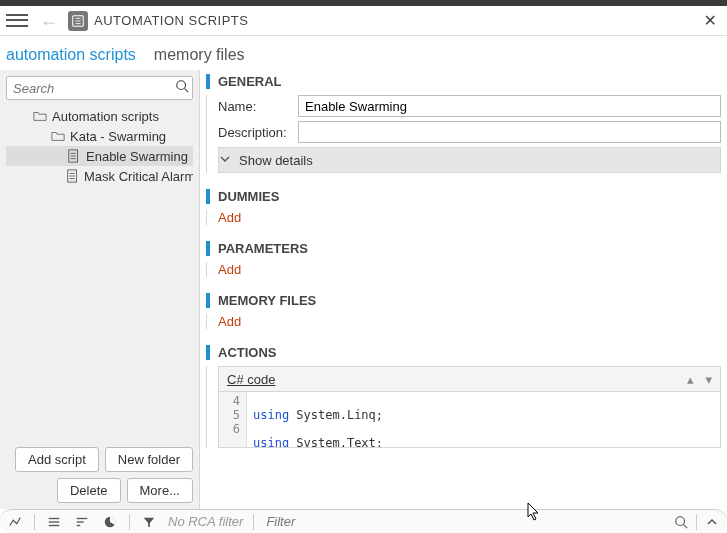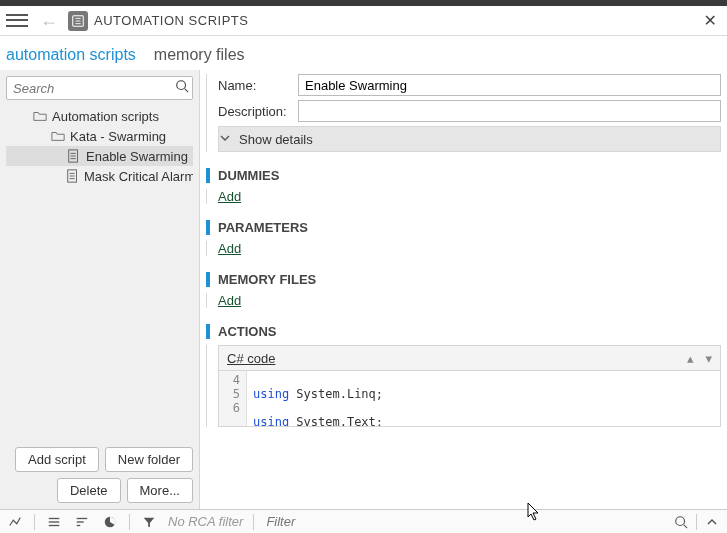--- a/index.html
+++ b/index.html
@@ -46,33 +46,33 @@
 
   .content { flex:1; overflow:auto; display:flex; flex-direction:column; }
   .section { margin: 4px 6px 12px 6px; }
   .sec-head { font-weight:bold; color:#444; border-left:4px solid #1e90d6; padding-left:8px; margin-bottom:6px; }
   .sec-body { border-left:1px solid #d6d6d6; padding-left:11px; }
   .form-row { display:flex; align-items:center; margin-bottom:4px; }
   .form-label { width:80px; color:#333; }
   .form-input { flex:1; height:22px; border:1px solid #bbb; padding:1px 6px; font-size:13px; background:#fff; }
   .details-row { height:26px; background:#e6e6e6; display:flex; align-items:center; padding-left:0; color:#333; cursor:pointer; border:1px solid #d6d6d6; margin-top:2px; }
   .details-row .chev { margin-right:8px; color:#555; }
-  .link { color:#14532d; text-decoration:underline; cursor:pointer; }
+  .link { color:#c2410c; cursor:pointer; }
 
   .code-head { height:26px; background:#f4f4f4; border:1px solid #d6d6d6; display:flex; align-items:center; padding:0 8px; position:relative; }
   .code-head .label { text-decoration:underline; cursor:pointer; }
   .code-head .arrows { margin-left:auto; display:flex; gap:12px; color:#888; }
   .code-area { display:flex; border:1px solid #d6d6d6; border-top:none; background:#fff; height:56px; overflow:hidden; font-family: Consolas, monospace; font-size:12px; }
   .gutter { width:28px; background:#f4f4f4; color:#888; text-align:right; padding:2px 6px 2px 2px; border-right:1px solid #e0e0e0; }
   .code-lines { padding:2px 6px; white-space:pre; }
   .kw { color:#1d4ed8; }
 
   .action-bar { display:flex; gap:8px; justify-content:flex-end; padding:8px 10px; border-top:1px solid #e0e0e0; background:#fff; }
 
-  .statusbar { height:24px; border-top:1px solid #ccc; background:#fafafa; display:flex; align-items:center; padding:0 6px; gap:10px; position:absolute; bottom:0; left:0; right:0; }
+  .statusbar { height:24px; border-top:1px solid #ccc; background:#fafafa; display:flex; align-items:center; padding:0 6px; gap:10px; position:absolute; bottom:0; left:0; right:0;border-radius:12px; }
   .status-icon { color:#555; display:inline-flex; align-items:center; justify-content:center; width:18px; }
   .status-sep { width:1px; height:16px; background:#ccc; }
   .rca-text { color:#999; font-style:italic; }
   .filter-input { flex:1; border:none; background:transparent; font-style:italic; color:#888; font-size:13px; outline:none; }
   .status-right { margin-left:auto; display:flex; align-items:center; gap:6px; }
 
   .cursor { position:absolute; left:524px; top:502px; pointer-events:none; }
 </style>
 </head>
 <body>
@@ -157,20 +157,21 @@
     <div class="sidebar-buttons">
       <button class="btn">Add script</button>
       <button class="btn">New folder</button>
       <button class="btn">Delete</button>
       <button class="btn">More...</button>
     </div>
   </div>
 
   <div class="content">
     <div class="section">
+      <div class="sec-head">GENERAL</div>
       <div class="sec-body">
         <div class="form-row">
           <div class="form-label">Name:</div>
           <input class="form-input" value="Enable Swarming" style="">
         </div>
         <div class="form-row">
           <div class="form-label">Description:</div>
           <input class="form-input" value="" style="">
         </div>
         <div class="details-row">

